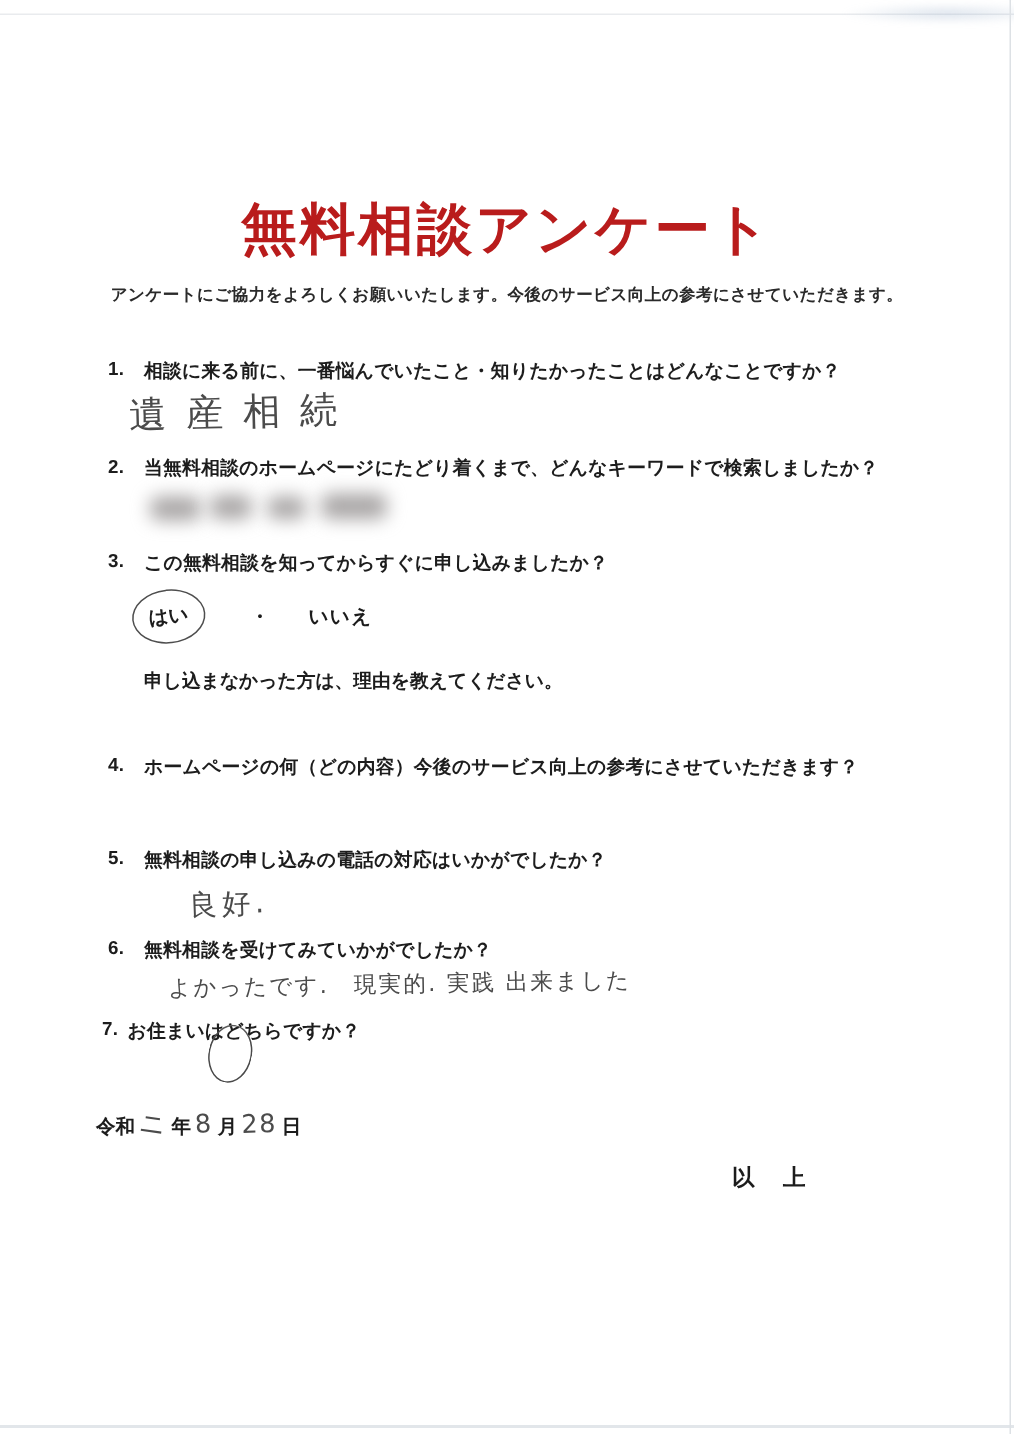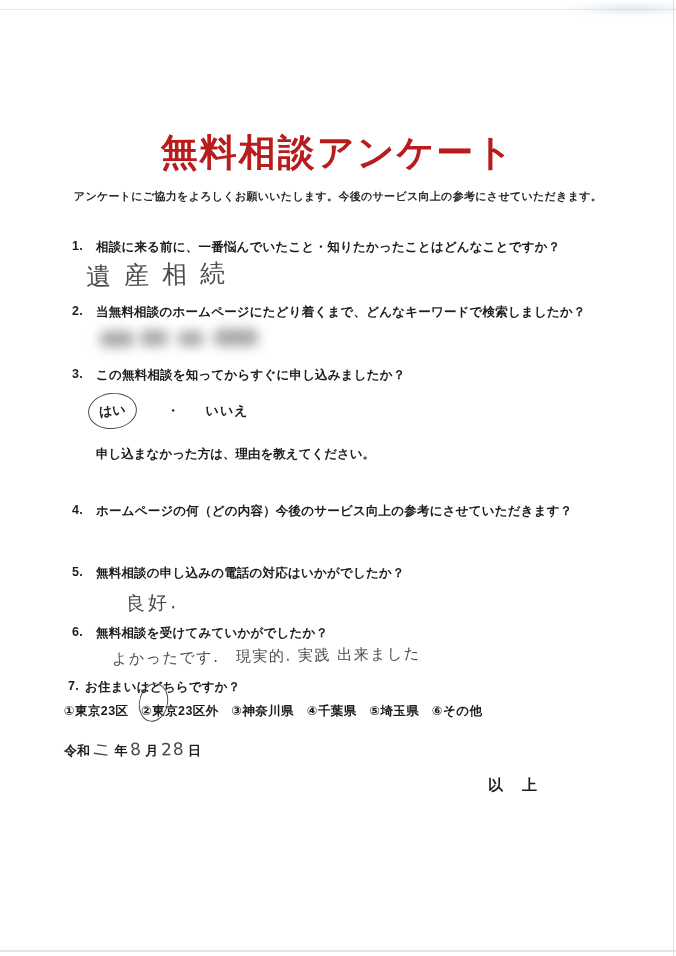--- a/index.html
+++ b/index.html
@@ -114,28 +114,20 @@
   <div class="q" style="left:72px;top:625px;">
     <span class="num">6.</span>
     <span class="txt">無料相談を受けてみていかがでしたか？</span>
   </div>
   <div class="hand hw6">よかったです.　現実的. 実践 出来ました</div>
 
   <div class="q q7" style="left:68px;top:679px;">
     <span class="num">7.</span>
     <span class="txt">お住まいはどちらですか？</span>
   </div>
-  <div class="opts">
-    <span>①東京23区</span>
-    <span>②東京23区外</span>
-    <span>③神奈川県</span>
-    <span>④千葉県</span>
-    <span>⑤埼玉県</span>
-    <span>⑥その他</span>
-  </div>
   <div class="opt-circle"></div>
 
   <div class="dateline">
     <span>令和</span><span class="hand hv-year">ニ</span><span>年</span><span class="hand hv-month">8</span><span>月</span><span class="hand hv-day">28</span><span>日</span>
   </div>
 
   <div class="closing">以　上</div>
 
   <div class="edge-bottom"></div>
   <div class="edge-right"></div>

